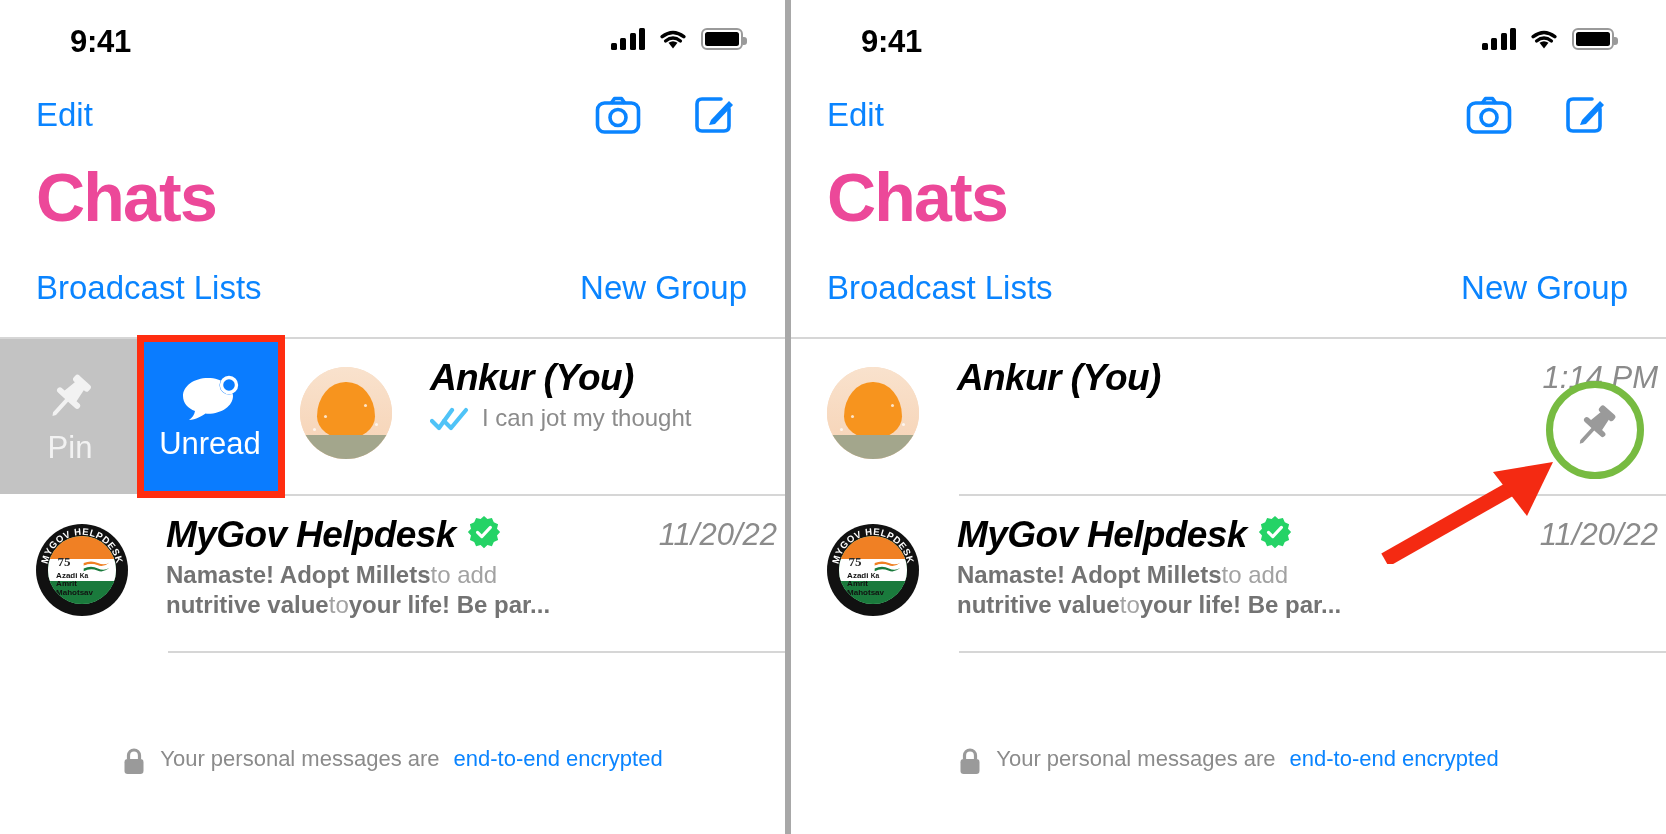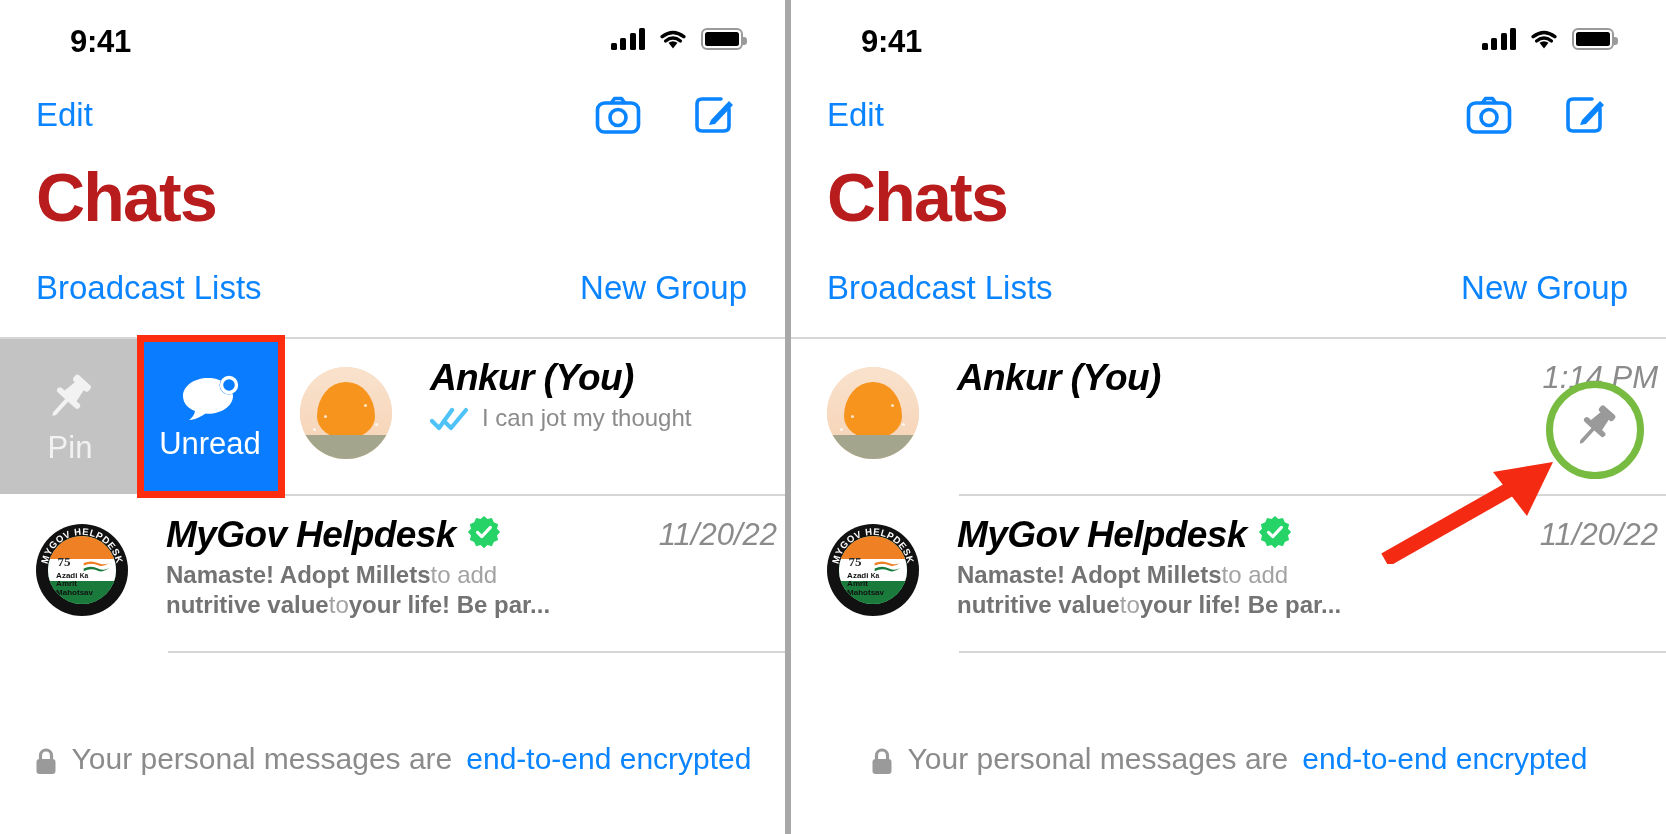--- a/index.html
+++ b/index.html
@@ -94,21 +94,21 @@
     top: 6px;
     display: flex;
     align-items: center;
     gap: 52px;
   }
   .nav-icon { cursor: pointer; display: block; }
 
   .page-title {
     font-size: 68px;
     font-weight: bold;
-    color: #b91c1c;
+    color: #ec4899;
     letter-spacing: -1.8px;
     padding-left: 36px;
     margin-top: 2px;
     line-height: 1.05;
   }
 
   .sublinks {
     position: relative;
     height: 72px;
     margin-top: 32px;
@@ -325,24 +325,24 @@
     z-index: 7;
     pointer-events: none;
   }
 
   
   .encryption-footer {
     position: absolute;
     left: 0; right: 0;
     bottom: 58px;
     display: flex;
-    align-items: flex-end;
+    align-items: flex-start;
     justify-content: center;
     gap: 14px;
-    font-size: 30px;
+    font-size: 22px;
     color: #8b8b8b;
   }
   .encryption-footer .e2e-link { color: #0a84ff; cursor: pointer; }
   .lock-icon { flex: 0 0 auto; transform: translateY(1px); }
 </style>
 </head>
 <body>
 
 <div class="screenshot">
 

